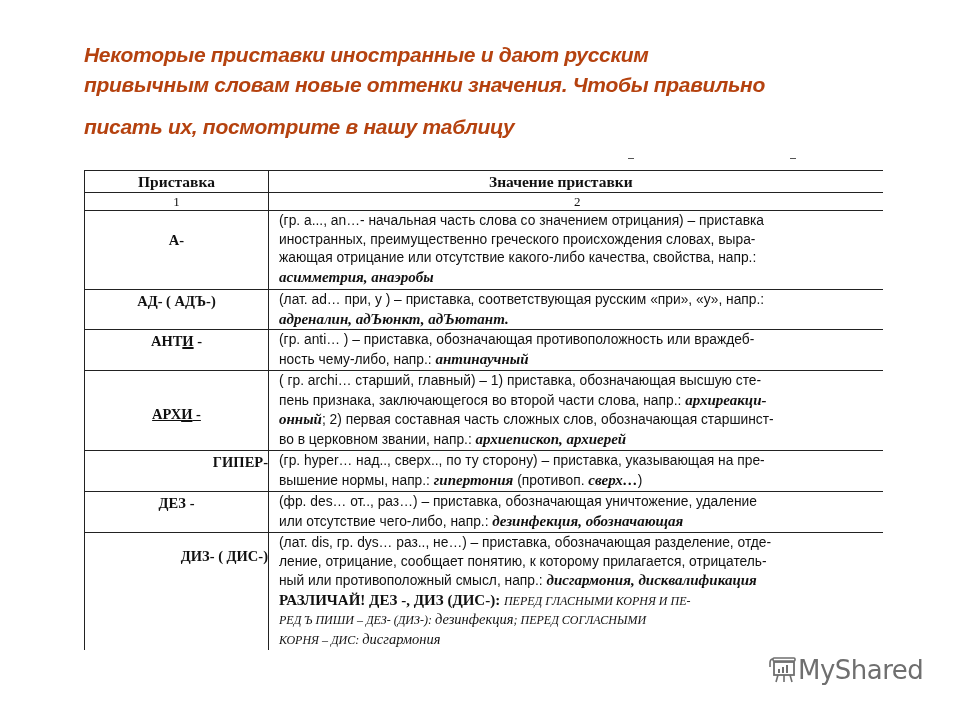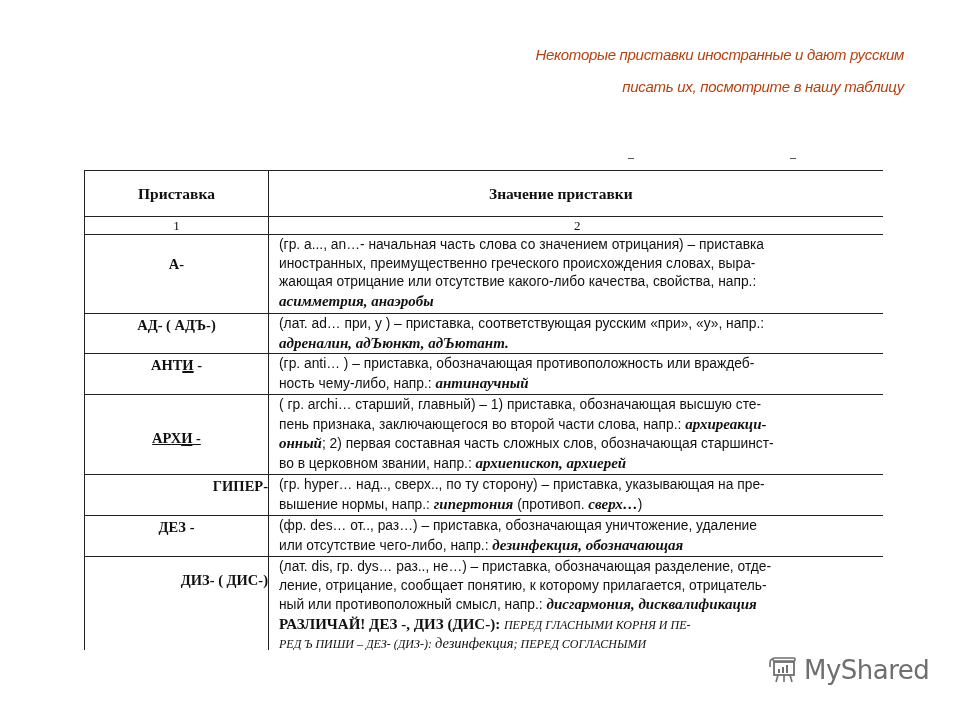--- a/index.html
+++ b/index.html
@@ -14,29 +14,28 @@
       overflow: hidden;
       font-family: "Liberation Serif", serif;
     }
     .heading {
       position: absolute;
       left: 84px;
       top: 40px;
       width: 820px;
       font-family: "Liberation Sans", sans-serif;
       font-style: italic;
-      font-weight: normal;
-      font-size: 15px;
+      font-weight: bold;
+      font-size: 21px;
       line-height: 30px;
       color: #b5420f;
       letter-spacing: -0.3px;
-      text-align: right;
     }
     .heading div { white-space: nowrap; }
-    .heading .l3 { margin-top: 2px; }
+    .heading .l3 { margin-top: 12px; }
 
     .tick {
       position: absolute;
       top: 158px;
       width: 6px;
       height: 1px;
       background: #555;
     }
 
     .table-clip {
@@ -60,21 +59,21 @@
       padding: 0 0 0 10px;
       vertical-align: top;
     }
     table.prefix-table col.c1 { width: 184px; }
     table.prefix-table col.c2 { width: 716px; }
     th {
       font-weight: bold;
       font-size: 15.5px;
       height: 21px;
       line-height: 21px;
-      padding: 12px !important;
+      padding: 0 !important;
     }
     th.h2 { text-align: left; padding-left: 220px !important; }
     td.num {
       text-align: center;
       height: 17px;
       line-height: 17px;
       font-size: 13px;
       padding: 0 !important;
     }
     td.num2 { text-align: left; padding-left: 305px !important; }
@@ -99,38 +98,38 @@
     .caps { font-family: "Liberation Serif", serif; font-weight: bold; font-size: 15px; }
     .capsi { font-family: "Liberation Serif", serif; font-weight: normal; font-style: italic; font-size: 12px; }
     u { text-decoration-thickness: 2px; }
 
     .watermark {
       position: absolute;
       left: 768px;
       top: 655px;
       display: flex;
       align-items: center;
-      gap: 6px;
     }
     .watermark .logo-icon {
       width: 30px;
       height: 30px;
     }
     .watermark .brand {
       font-family: "DejaVu Sans", sans-serif;
       font-size: 26px;
       color: #6f6f6f;
       letter-spacing: -0.5px;
     }
   </style>
 </head>
 <body>
 
 <div class="heading">
   <div>Некоторые приставки иностранные и дают русским</div>
+  <div>привычным словам новые оттенки значения. Чтобы правильно</div>
   <div class="l3">писать их, посмотрите в нашу таблицу</div>
 </div>
 
 <div class="tick" style="left:628px;"></div>
 <div class="tick" style="left:790px;"></div>
 
 <div class="table-clip">
   <table class="prefix-table">
     <colgroup>
         <col class="c1">

